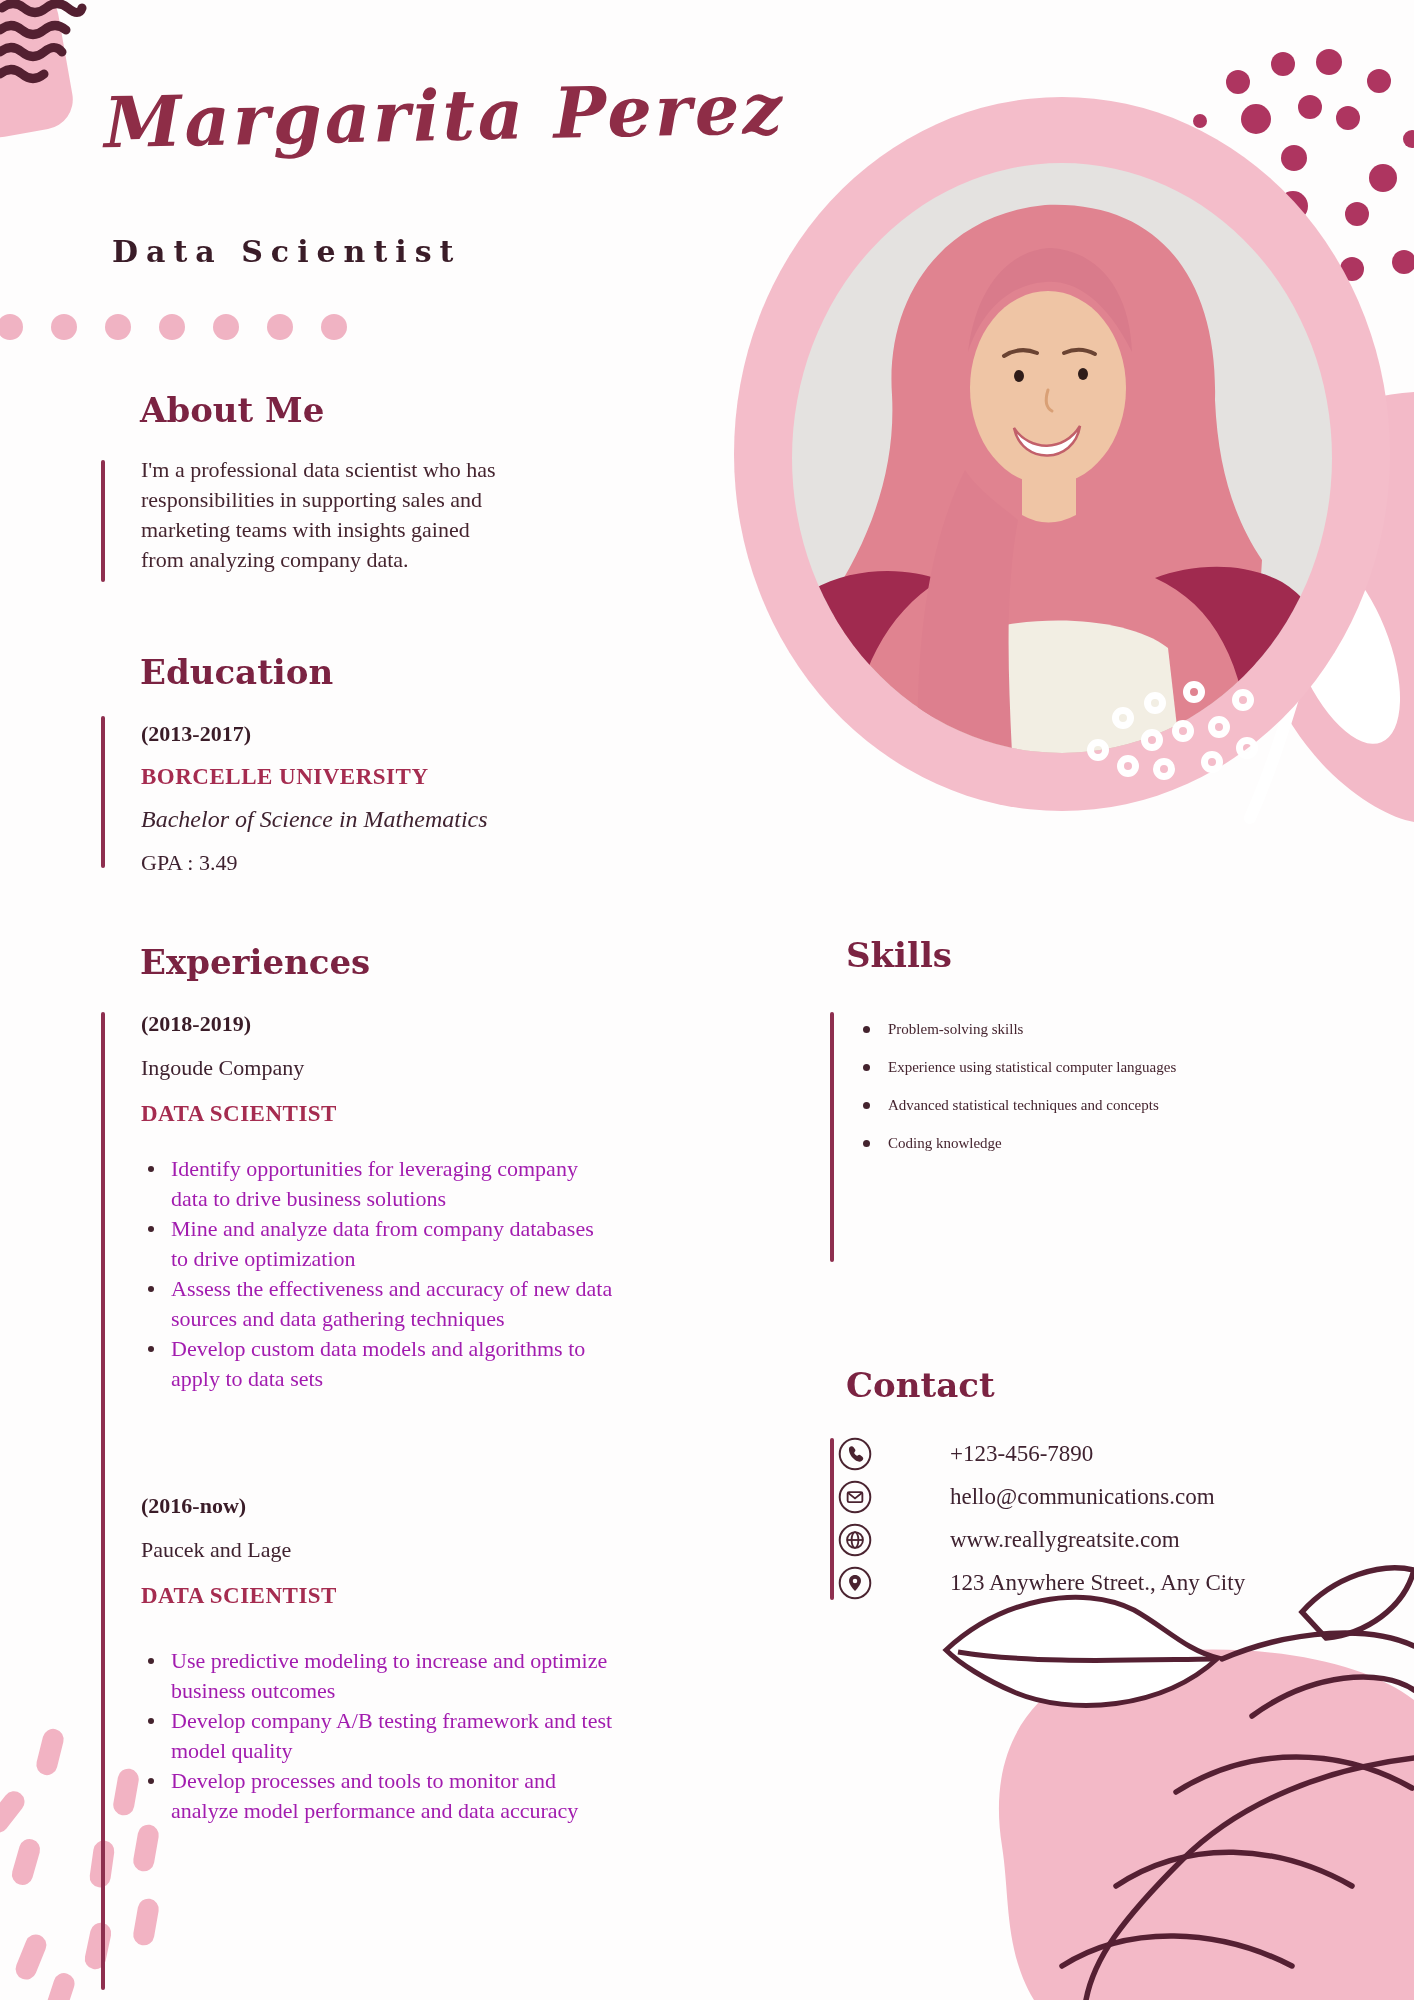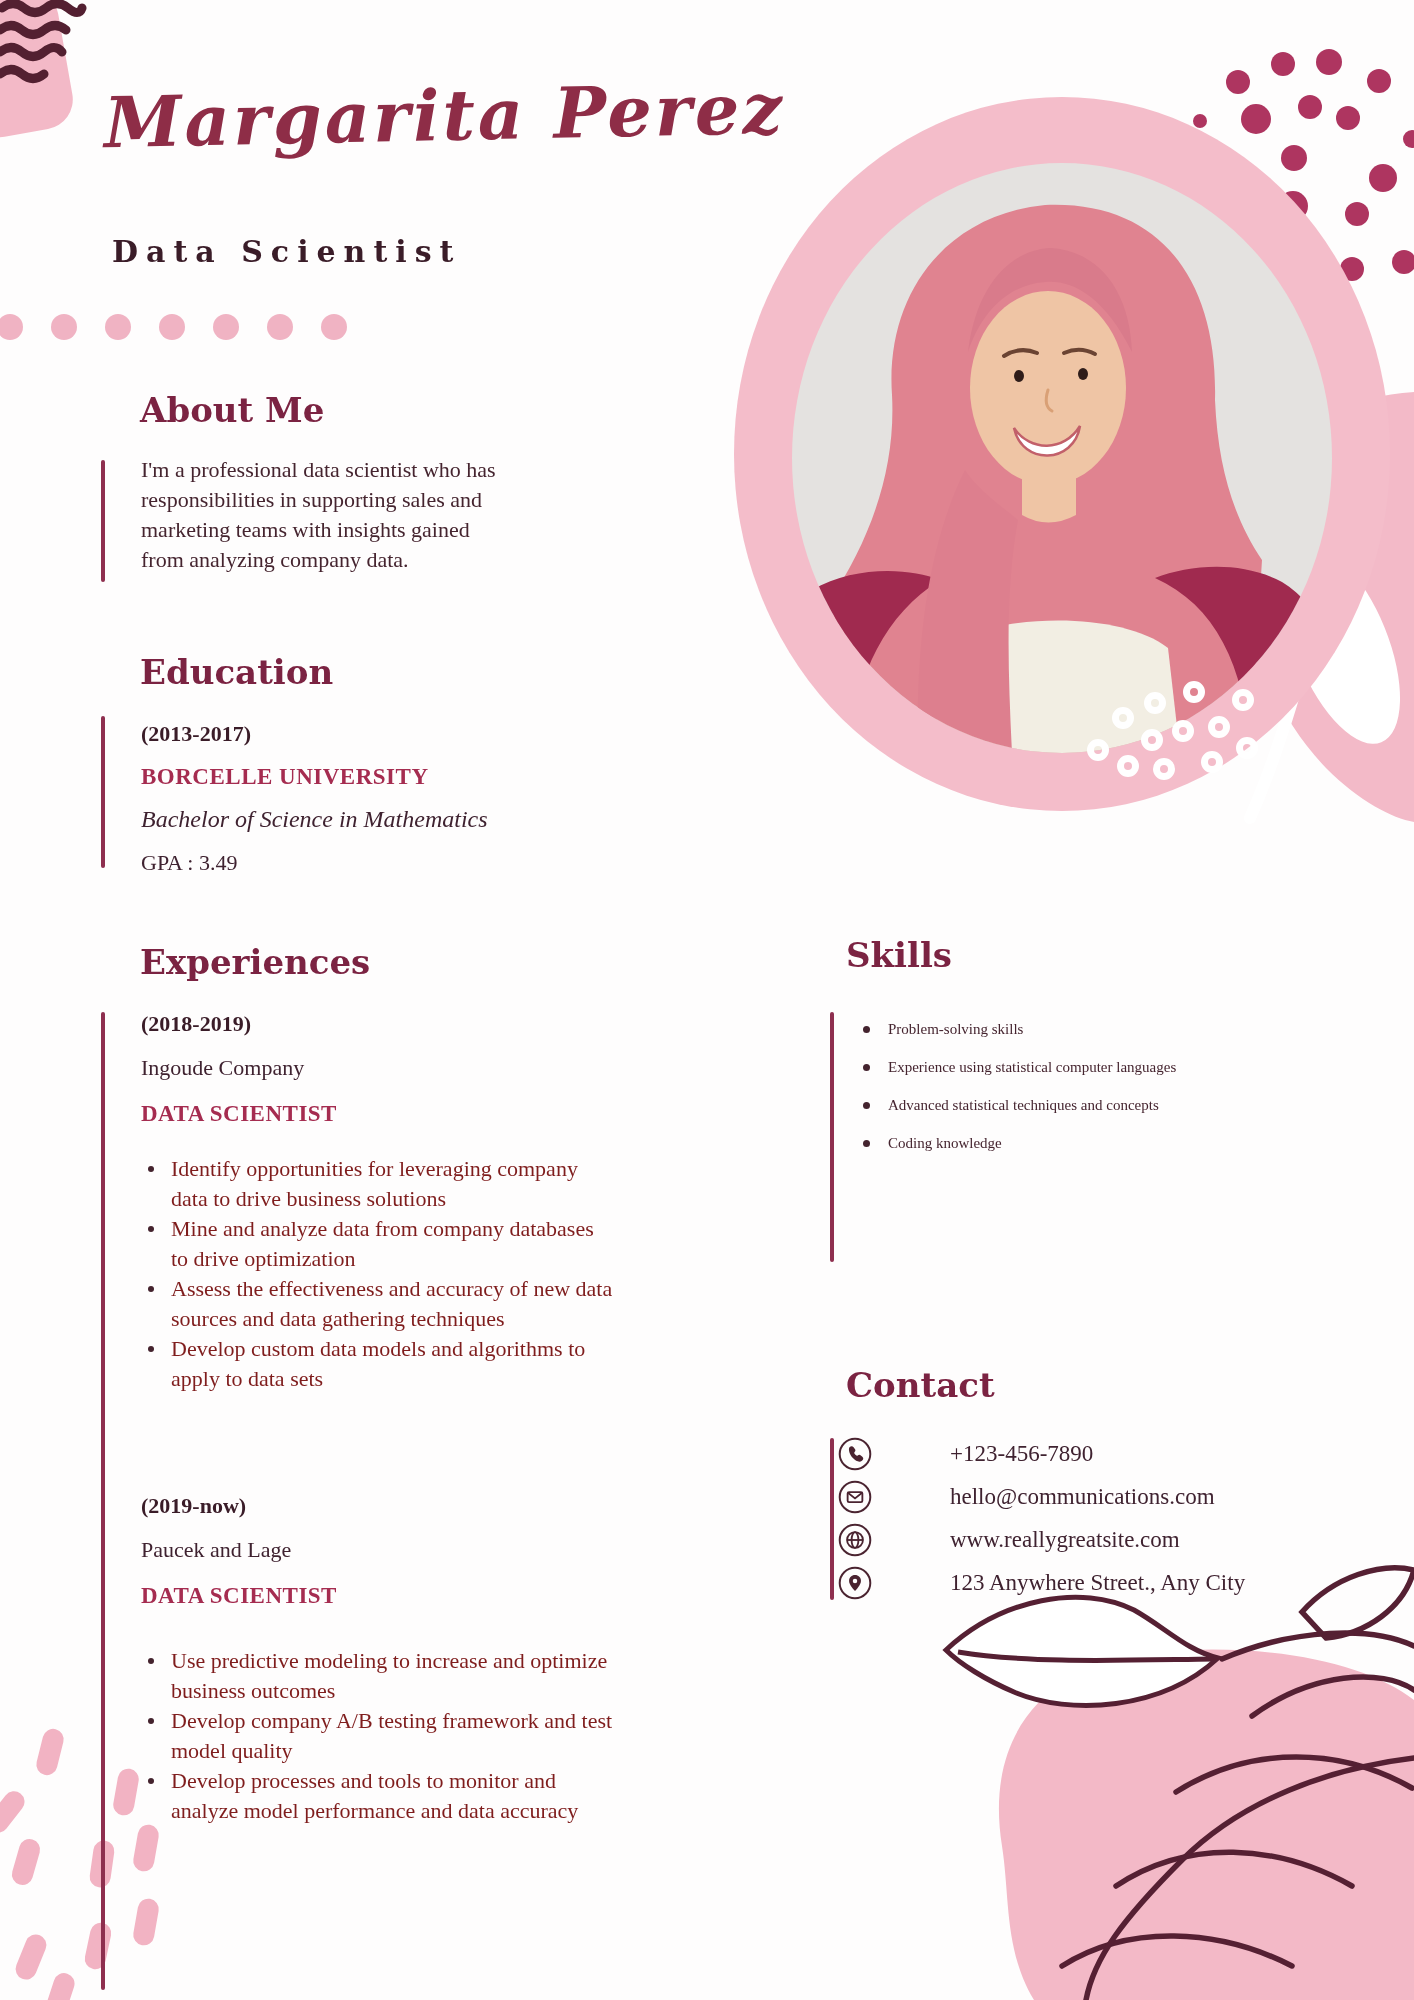--- a/index.html
+++ b/index.html
@@ -43,21 +43,21 @@
   .job2 { top:1484px; }
   .job-period  { font-size:22px; line-height:44px; font-weight:bold; color:#3a1c28; }
   .job-company { font-size:22px; line-height:44px; color:#3f2230; }
   .job-role    { font-size:23px; line-height:48px; font-weight:bold; color:#a52c50; letter-spacing:0.5px; }
 
   ul.blist { list-style:none; margin:0; padding:0; }
   ul.blist li { display:flex; }
   .bullet-dot { flex:none; width:6px; height:6px; border-radius:50%; background:#44232e; margin:12px 17px 0 7px; }
   .job1 ul.blist { margin-top:16px; }
   .job2 ul.blist { margin-top:26px; }
-  .job-bullet-text { width:442px; font-size:22px; line-height:30px; color:#7f1d1d; }
+  .job-bullet-text { width:442px; font-size:22px; line-height:30px; color:#a21caf; }
 
   .skills-list { position:absolute; left:856px; top:1010px; }
   .skills-list li { display:flex; }
   .skills-list .bullet-dot { margin:16px 18px 0 7px; width:7px; height:7px; }
   .skill-text { width:368px; font-size:15px; line-height:38px; color:#45242f; }
 
   .contact-rows { position:absolute; left:838px; top:1432px; }
   .contact-row { display:flex; align-items:center; height:43px;gap:32px; }
   .contact-icon { flex:none; width:34px; height:34px; }
   .contact-value { margin-left:46px; font-size:23px; color:#3f2230; white-space:nowrap; }
@@ -220,21 +220,21 @@
           <span class="job-bullet-text">Assess the effectiveness and accuracy of new data sources and data gathering techniques</span>
         </li>
       <li>
           <span class="bullet-dot"></span>
           <span class="job-bullet-text">Develop custom data models and algorithms to apply to data sets</span>
         </li>
     </ul>
   </div>
 
   <div class="job-block job2">
-    <div class="job-period">(2019-now)</div>
+    <div class="job-period">(2016-now)</div>
     <div class="job-company">Paucek and Lage</div>
     <div class="job-role">DATA SCIENTIST</div>
     <ul class="blist">
       <li>
           <span class="bullet-dot"></span>
           <span class="job-bullet-text">Use predictive modeling to increase and optimize business outcomes</span>
         </li>
       <li>
           <span class="bullet-dot"></span>
           <span class="job-bullet-text">Develop company A/B testing framework and test model quality</span>

